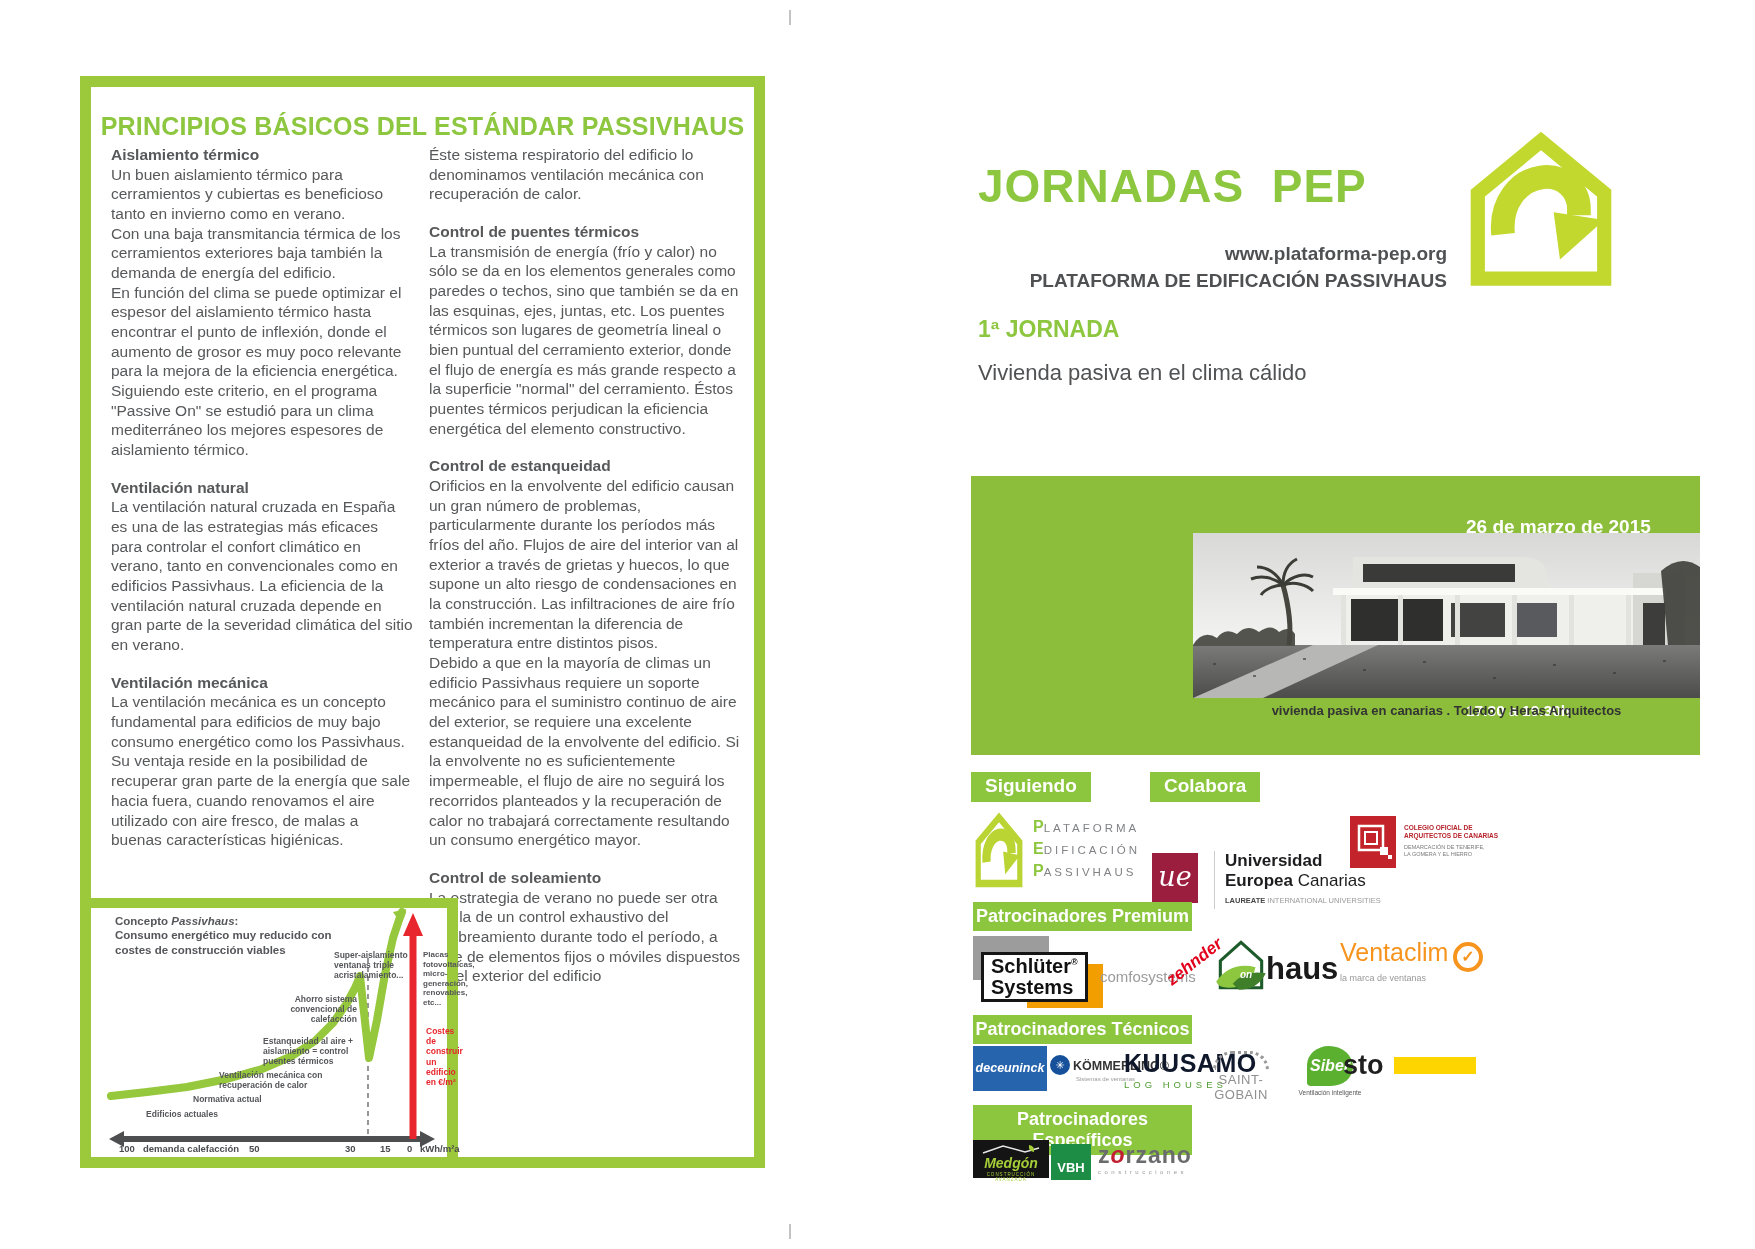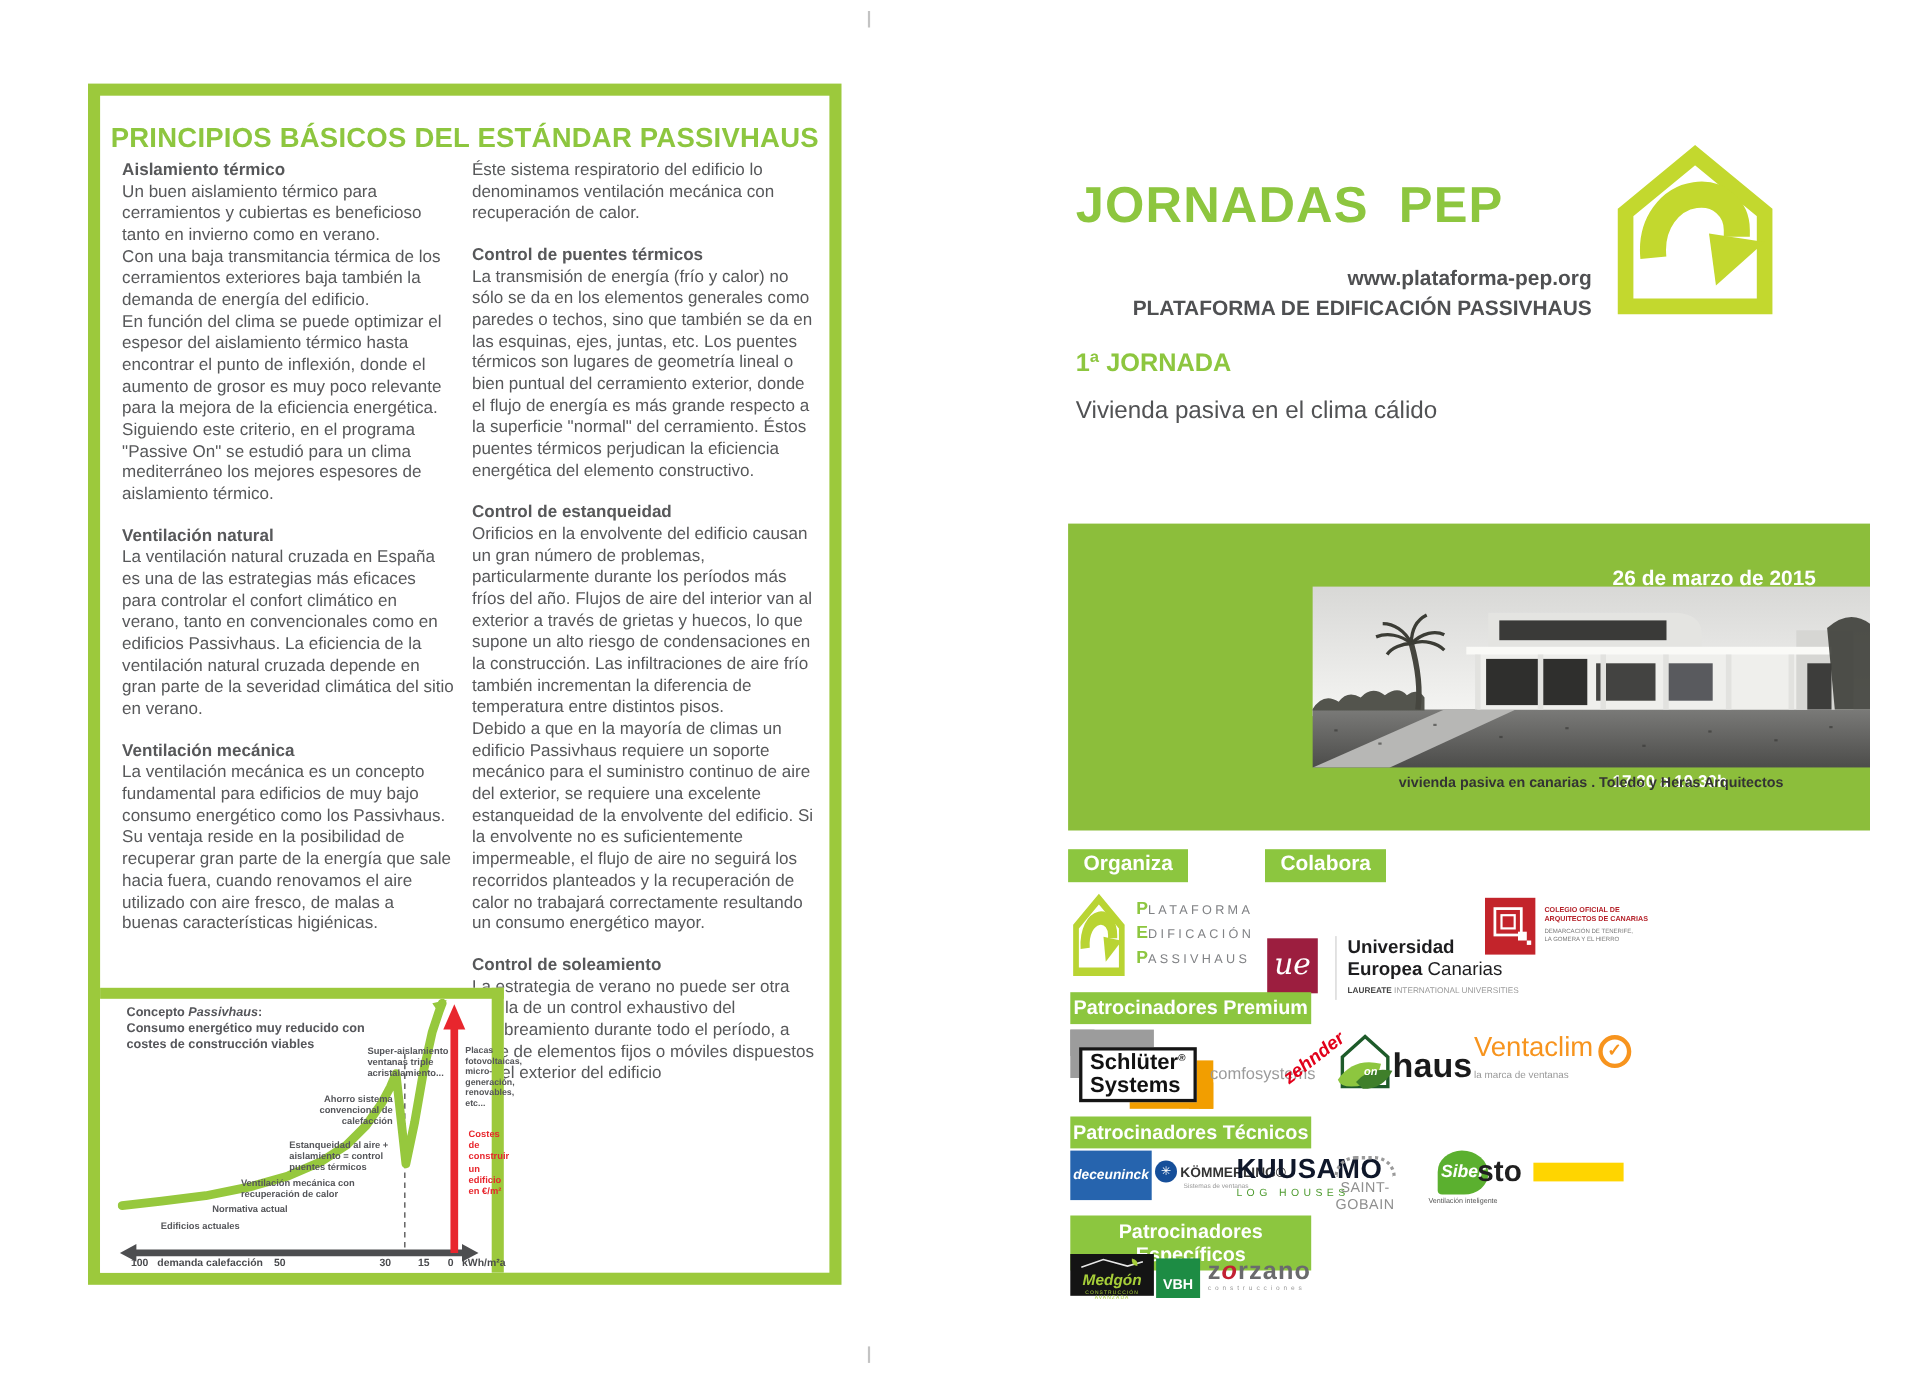--- a/index.html
+++ b/index.html
@@ -224,21 +224,21 @@
               <rect x="300" y="144" width="3" height="2"></rect>
             <rect x="360" y="131" width="3" height="2"></rect>
               <rect x="420" y="139" width="3" height="2"></rect>
             <rect x="470" y="127" width="3" height="2"></rect>
           </g>
         </svg>
       </div>
       <div class="photo-cap">vivienda pasiva en canarias . Toledo y Heras Arquitectos</div>
     </div>
 
-    <div class="glabel" style="left:971px;top:772px;">Organiza</div>
+    <div class="glabel" style="left:971px;top:772px;">Siguiendo</div>
     <div class="glabel" style="left:1150px;top:772px;">Colabora</div>
 
     <div class="abs" style="left:973px;top:810px;width:160px;height:80px;">
       <svg class="abs" style="left:0;top:2px;" width="52" height="76" viewBox="0 0 100 100" preserveAspectRatio="none">
         <polygon points="10,40 50,7 90,40 90,94 10,94" fill="none" stroke="#B9D433" stroke-width="10"></polygon>
         <path d="M26,66 C24,46 36,32 50,30 C64,28 74,38 74,50 L74,54" fill="none" stroke="#B9D433" stroke-width="16"></path>
         <polygon points="58,52 90,57 62,82" fill="#B9D433"></polygon>
       </svg>
       <div class="abs" style="left:60px;top:8px;">
         <div class="pep-line"><span class="pep-init">P</span><span class="pep-rest">LATAFORMA</span></div>

